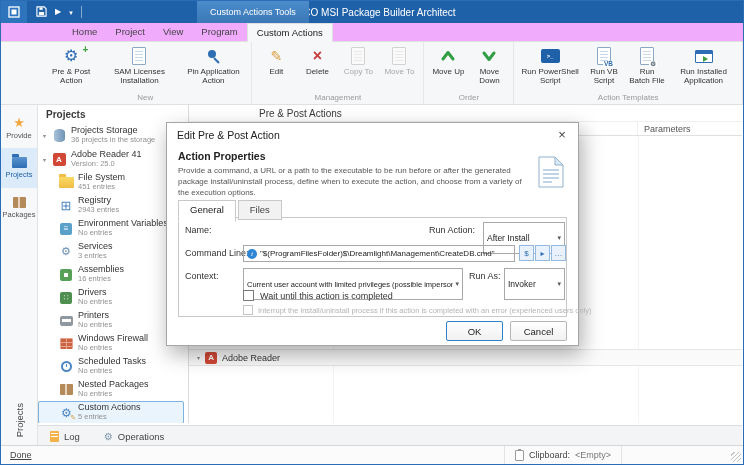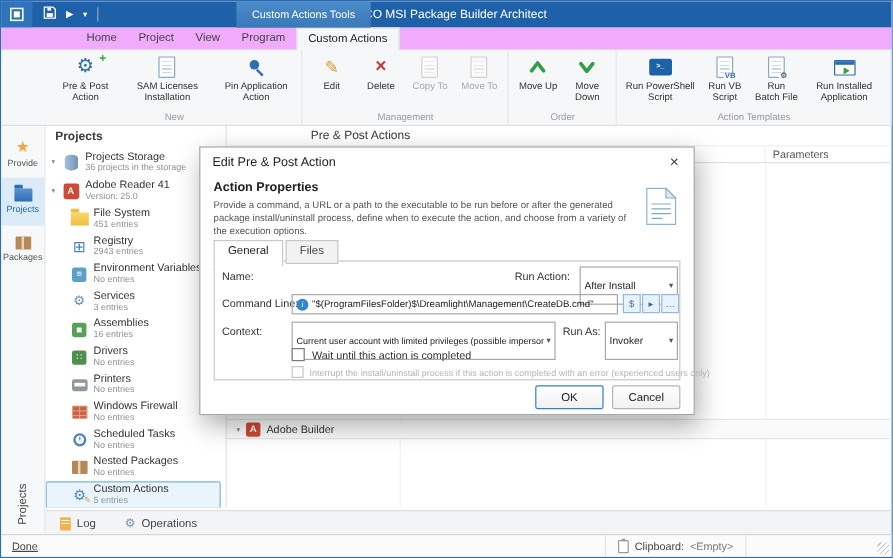--- a/index.html
+++ b/index.html
@@ -467,21 +467,21 @@
     <div class="thead">
       <div class="th th1">Name</div>
       <div class="th th2">Command</div>
       <div class="th th3">Parameters</div>
     </div>
     <div class="colline" style="left:144px;"></div>
     <div class="colline" style="left:449px;"></div>
     <div class="group-row">
       <span class="gexp">▾</span>
       <span class="adobe-ic" style="width:12px;height:12px;">A</span>
-      <span>Adobe Builder</span>
+      <span>Adobe Reader</span>
     </div>
   </div>
 
   <div class="dlg">
     <div class="dlg-tb">
       <span>Edit Pre &amp; Post Action</span>
     </div>
     <div class="dlg-x">×</div>
     <div class="dlg-sec">Action Properties</div>
     <div class="dlg-desc">Provide a command, a URL or a path to the executable to be run before or after the generated package install/uninstall process, define when to execute the action, and choose from a variety of the execution options.</div>

